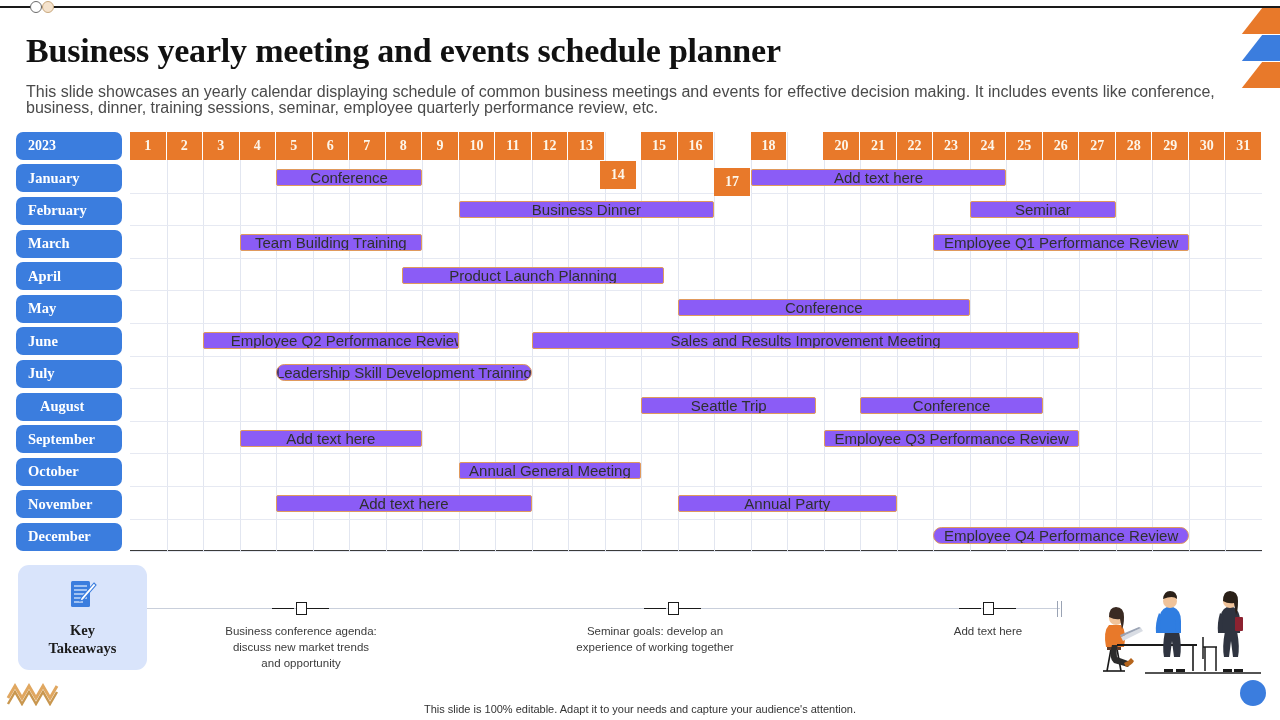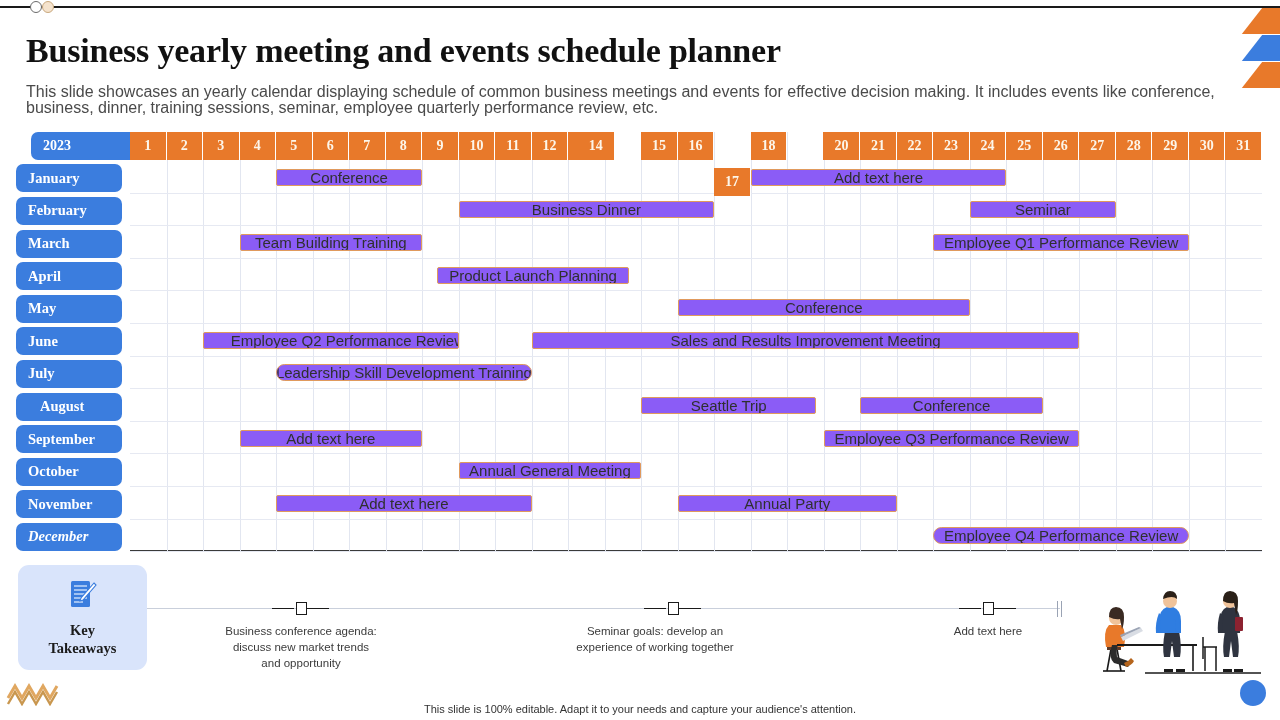--- a/index.html
+++ b/index.html
@@ -237,49 +237,49 @@
         <div class="hline" style="top: 191px;"></div>
         <div class="hline" style="top: 223.6px;"></div>
         <div class="hline" style="top: 256.2px;"></div>
         <div class="hline" style="top: 288.8px;"></div>
         <div class="hline" style="top: 321.4px;"></div>
         <div class="hline" style="top: 354px;"></div>
         <div class="hline" style="top: 386.6px;"></div>
         <div class="hline" style="top: 419.2px;"></div>
       </div>
     <div id="labels-col">
-        <div class="lbl year" style="top: 0px; margin-left: 15px;">2023</div>
+        <div class="lbl year" style="top: 0px;">2023</div>
         <div class="lbl" style="top: 32.3px;">January</div>
         <div class="lbl" style="top: 64.9px;">February</div>
         <div class="lbl" style="top: 97.5px;">March</div>
         <div class="lbl" style="top: 130.1px;">April</div>
         <div class="lbl" style="top: 162.7px;">May</div>
         <div class="lbl" style="top: 195.3px;">June</div>
         <div class="lbl" style="top: 227.9px;">July</div>
         <div class="lbl" style="top: 260.5px; padding-left: 24px;">August</div>
         <div class="lbl" style="top: 293.1px;">September</div>
         <div class="lbl" style="top: 325.7px;">October</div>
         <div class="lbl" style="top: 358.3px;">November</div>
-        <div class="lbl" style="top: 390.9px; font-style: italic;">December</div>
+        <div class="lbl" style="top: 390.9px;">December</div>
       </div>
     <div id="header-row">
         <div class="hcell" style="left: 114px; width: 36.5161px;">1</div>
         <div class="hcell" style="left: 150.516px; width: 36.5161px;">2</div>
         <div class="hcell" style="left: 187.032px; width: 36.5161px;">3</div>
         <div class="hcell" style="left: 223.548px; width: 36.5161px;">4</div>
         <div class="hcell" style="left: 260.065px; width: 36.5161px;">5</div>
         <div class="hcell" style="left: 296.581px; width: 36.5161px;">6</div>
         <div class="hcell" style="left: 333.097px; width: 36.5161px;">7</div>
         <div class="hcell" style="left: 369.613px; width: 36.5161px;">8</div>
         <div class="hcell" style="left: 406.129px; width: 36.5161px;">9</div>
         <div class="hcell" style="left: 442.645px; width: 36.5161px;">10</div>
         <div class="hcell" style="left: 479.161px; width: 36.5161px;">11</div>
         <div class="hcell" style="left: 515.677px; width: 36.5161px;">12</div>
         <div class="hcell" style="left: 552.194px; width: 36.5161px;">13</div>
-        <div class="hcell" style="left: 562px; width: 36.5161px;">14</div>
+        <div class="hcell" style="left: 584px; width: 36.5161px; margin-top: 29px;">14</div>
         <div class="hcell" style="left: 625.226px; width: 36.5161px;">15</div>
         <div class="hcell" style="left: 661.742px; width: 36.5161px;">16</div>
         <div class="hcell" style="left: 698.258px; width: 36.5161px; margin-top: 36px;">17</div>
         <div class="hcell" style="left: 734.774px; width: 36.5161px;">18</div>
         <div class="hcell" style="left: 807px; width: 36.5161px;">19</div>
         <div class="hcell" style="left: 807.806px; width: 36.5161px;">20</div>
         <div class="hcell" style="left: 844.323px; width: 36.5161px;">21</div>
         <div class="hcell" style="left: 880.839px; width: 36.5161px;">22</div>
         <div class="hcell" style="left: 917.355px; width: 36.5161px;">23</div>
         <div class="hcell" style="left: 953.871px; width: 36.5161px;">24</div>
@@ -291,21 +291,21 @@
         <div class="hcell" style="left: 1172.97px; width: 36.5161px;">30</div>
         <div class="hcell" style="left: 1209.48px; width: 36.5161px;">31</div>
       </div>
     <div id="bars-layer">
         <div class="bar" style="left: 260.065px; width: 146.065px; top: 36.8px;">Conference</div>
         <div class="bar" style="left: 734.774px; width: 255.613px; top: 36.8px;">Add text here</div>
         <div class="bar" style="left: 442.645px; width: 255.613px; top: 69.4px;">Business Dinner</div>
         <div class="bar" style="left: 953.871px; width: 146.065px; top: 69.4px;">Seminar</div>
         <div class="bar" style="left: 223.548px; width: 182.581px; top: 102px;">Team Building Training</div>
         <div class="bar" style="left: 917.355px; width: 255.613px; top: 102px;">Employee Q1 Performance Review</div>
-        <div class="bar" style="left: 421px; width: 192px; top: 134.6px;">Product Launch Planning</div>
+        <div class="bar" style="left: 386px; width: 262px; top: 134.6px;">Product Launch Planning</div>
         <div class="bar" style="left: 661.742px; width: 292.129px; top: 167.2px;">Conference</div>
         <div class="bar" style="left: 187.032px; width: 255.613px; top: 199.8px; padding-left: 34px;">Employee Q2 Performance Review</div>
         <div class="bar" style="left: 515.677px; width: 547.742px; top: 199.8px;">Sales and Results Improvement Meeting</div>
         <div class="bar round" style="left: 260.065px; width: 255.613px; top: 232.4px;">Leadership Skill Development Training</div>
         <div class="bar" style="left: 625.226px; width: 175px; top: 265px;">Seattle Trip</div>
         <div class="bar" style="left: 844.323px; width: 182.581px; top: 265px;">Conference</div>
         <div class="bar" style="left: 223.548px; width: 182.581px; top: 297.6px;">Add text here</div>
         <div class="bar" style="left: 807.806px; width: 255.613px; top: 297.6px;">Employee Q3 Performance Review</div>
         <div class="bar" style="left: 442.645px; width: 182.581px; top: 330.2px;">Annual General Meeting</div>
         <div class="bar" style="left: 260.065px; width: 255.613px; top: 362.8px;">Add text here</div>

